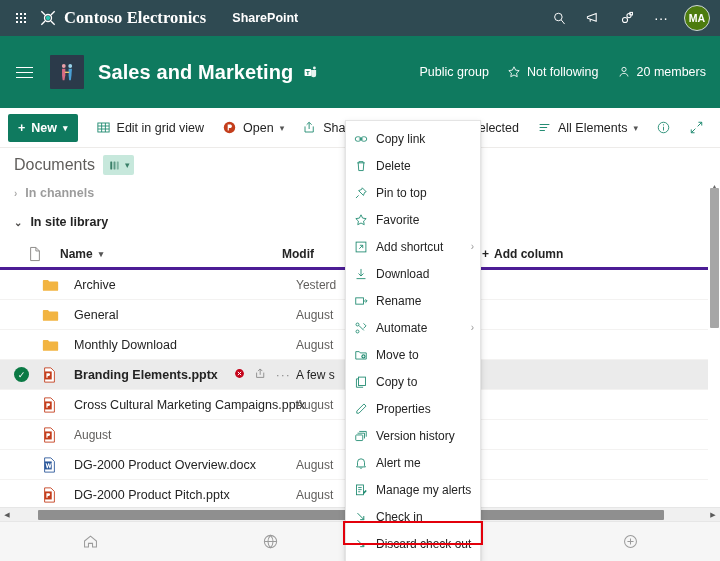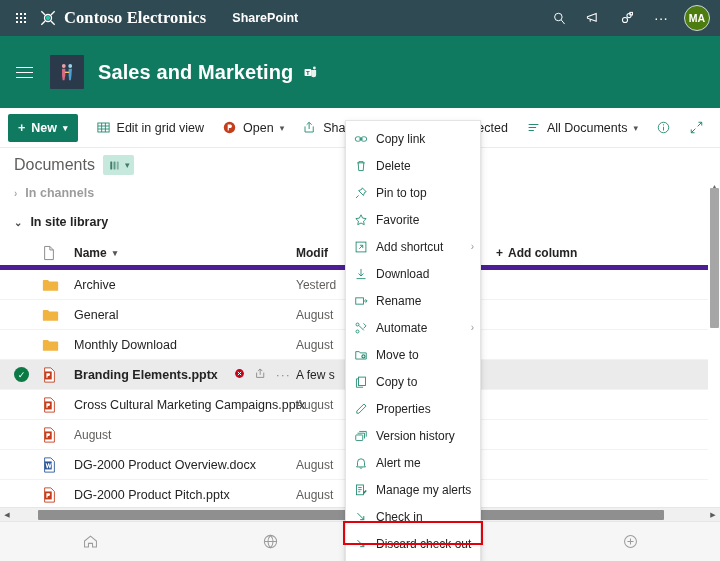--- a/index.html
+++ b/index.html
@@ -87,22 +87,22 @@
   }
 
   
   .listwrap { position: relative; height: 354px; overflow: hidden; }
   .group-row { display: flex; align-items: center; gap: 8px; padding: 0 14px; font-size: 12.5px; color: #242424; font-weight: 600; }
   .group-cut { height: 22px; opacity: .45; }
   .group-sitelib { height: 36px; }
   .grp-chev { font-size: 10px; color: #484644; }
 
   .hdrow {
-    display: flex; align-items: center; height: 30px; padding: 0 14px;
-    border-bottom: 5px solid #4c1d95; font-size: 12px; font-weight: 700; color: #242424;
+    display: flex; align-items: center; height: 30px; padding: 0 0;
+    border-bottom: 3px solid #4c1d95; font-size: 12px; font-weight: 700; color: #242424;
   }
   .c-check { width: 28px; flex: none; }
   .c-icon { width: 32px; flex: none; display: flex; align-items: center; }
   .c-name { width: 222px; flex: none; display: flex; align-items: center; gap: 6px; }
   .c-mod { width: 104px; flex: none; }
   .c-modby { width: 96px; flex: none; display: flex; align-items: center; gap: 5px; }
   .c-add { flex: 1; display: flex; align-items: center; gap: 5px; color: #242424; }
 
   .row {
     display: flex; align-items: center; height: 30px; padding: 0 14px;
@@ -222,20 +222,36 @@
     <div class="site-title">Sales and Marketing</div>
     <div class="teams-glyph">
       <svg width="15" height="15" viewBox="0 0 24 24" fill="#fff">
         <path d="M13 8h8v7.5a4 4 0 0 1-4 4 4 4 0 0 1-4-4z" opacity=".9"></path>
         <circle cx="18.2" cy="4.8" r="2.3" opacity=".9"></circle>
         <rect x="2.5" y="6.5" width="10.5" height="11" rx="1.2"></rect>
         <path d="M5 9.4h5.6v1.3H8.6v5.1H6.9v-5.1H5z" fill="#0f7a5f"></path>
       </svg>
     </div>
 
+    <div class="site-right">
+      <span>Public group</span>
+      <div class="chip">
+        <svg width="14" height="14" viewBox="0 0 20 20" fill="none" stroke="#fff" stroke-width="1.25">
+          <path d="M10 2.6l2.3 4.7 5.1.7-3.7 3.6.9 5.1-4.6-2.4-4.6 2.4.9-5.1L2.6 8l5.1-.7z"></path>
+        </svg>
+        <span>Not following</span>
+      </div>
+      <div class="chip">
+        <svg width="14" height="14" viewBox="0 0 20 20" fill="none" stroke="#fff" stroke-width="1.25">
+          <circle cx="10" cy="6.3" r="3"></circle>
+            <path d="M4.3 16.4c.6-3 3-4.5 5.7-4.5s5.1 1.5 5.7 4.5"></path>
+        </svg>
+        <span>20 members</span>
+      </div>
+    </div>
   </div>
 
   <div class="cmdbar">
     <div class="newbtn">
       <span>+</span>
       <span>New</span>
       <span class="chev" style="color:#fff">▾</span>
     </div>
 
     <div class="cmd">
@@ -272,21 +288,21 @@
       <div class="cmd">
         <svg width="13" height="13" viewBox="0 0 20 20" fill="none" stroke="#1f8a70" stroke-width="1.4">
             <path d="M4.5 4.5l11 11M15.5 4.5l-11 11"></path>
           </svg>
         <span class="lbl">1 selected</span>
       </div>
       <div class="cmd">
         <svg width="15" height="15" viewBox="0 0 20 20" fill="none" stroke="#1f8a70" stroke-width="1.3">
           <path d="M3.5 6h13M3.5 10h10M3.5 14h7"></path>
         </svg>
-        <span class="lbl">All Documents</span>
+        <span class="lbl">All Elements</span>
         <span class="chev">▾</span>
       </div>
       <div class="cmd">
         <svg width="15" height="15" viewBox="0 0 20 20" fill="none" stroke="#1f8a70" stroke-width="1.2">
           <circle cx="10" cy="10" r="7"></circle>
             <path d="M10 9v5"></path>
             <circle cx="10" cy="6.4" r=".85" fill="#1f8a70" stroke="none"></circle>
         </svg>
       </div>
       <div class="cmd">

